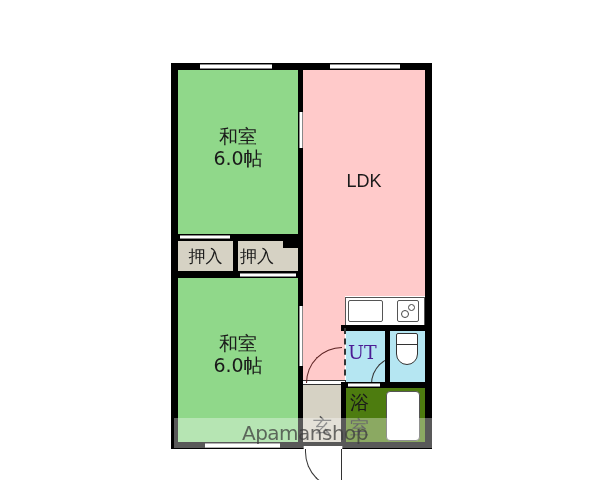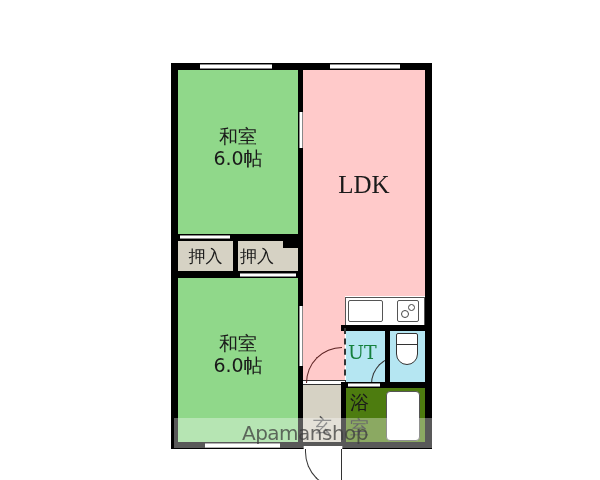--- a/index.html
+++ b/index.html
@@ -38,21 +38,21 @@
     </div>
   </div>
 
   <div class="abs wall" style="left:298px;top:47px;width:5px;height:380px;"></div>
   <div class="abs wall" style="left:298px;top:47px;width:20px;height:18px;"></div>
   <div class="abs winv" style="left:299px;top:96px;width:4px;height:36px;"></div>
   <div class="abs winv" style="left:299px;top:290px;width:4px;height:60px;"></div>
 
   <div class="abs" style="left:303px;top:54px;width:122px;height:226px;background:#ffcaca;"></div>
   <div class="abs" style="left:303px;top:280px;width:42px;height:90px;background:#ffcaca;"></div>
-  <div class="room-label" style="left:303px;top:155px;width:122px;font-size:25px;font-family:Liberation Serif, serif;">
+  <div class="room-label" style="left:303px;top:155px;width:122px;font-size:18px;font-family:Liberation Sans, sans-serif;">
     <span class="l1">LDK</span>
   </div>
 
   <div class="abs wall" style="left:171px;top:218px;width:130px;height:7px;"></div>
   <div class="abs" style="left:178px;top:225px;width:55px;height:30px;background:#d6d2c4;display:flex;align-items:center;justify-content:center;">
     <span style="font-size:17px;color:#1a1a1a;">押入</span>
   </div>
   <div class="abs wall" style="left:233px;top:218px;width:5px;height:45px;"></div>
   <div class="abs" style="left:238px;top:225px;width:60px;height:31px;background:#d6d2c4;display:flex;align-items:center;justify-content:flex-start;padding-left:2px;">
     <span style="font-size:17px;color:#1a1a1a;">押入</span>
@@ -74,21 +74,21 @@
   <div class="abs" style="left:348px;top:284px;width:35px;height:22px;background:#fff;border:1.5px solid #555;border-radius:2px;"></div>
   <div class="abs" style="left:397px;top:284px;width:22px;height:22px;background:#fff;border:1.5px solid #555;border-radius:2px;">
     <div class="abs" style="left:3px;top:9px;width:8px;height:8px;border:1px solid #444;border-radius:50%;"></div>
     <div class="abs" style="left:10px;top:3px;width:7px;height:7px;border:1px solid #444;border-radius:50%;"></div>
   </div>
 
   <div class="abs wall" style="left:341px;top:309px;width:86px;height:6px;"></div>
   <div class="abs" style="left:344px;top:312px;width:2px;height:58px;border-left:2px dashed #333;"></div>
 
   <div class="abs" style="left:346px;top:315px;width:40px;height:53px;background:#b5e6f2;">
-    <span style="position:absolute;left:2px;top:10px;font-size:19px;font-family:'DejaVu Serif',serif;color:#15803d;">UT</span>
+    <span style="position:absolute;left:2px;top:10px;font-size:19px;font-family:'DejaVu Serif',serif;color:#4c1d95;">UT</span>
     <div class="door-arc" style="left:25px;top:25px;width:28px;height:28px;border-radius:28px 0 0 0;border-right:none;border-bottom:none;"></div>
   </div>
   <div class="abs wall" style="left:385px;top:312px;width:5px;height:56px;"></div>
 
   <div class="abs" style="left:390px;top:315px;width:35px;height:53px;background:#b5e6f2;">
     <div class="abs" style="left:6px;top:2px;width:22px;height:32px;border:1.5px solid #333;border-radius:2px 2px 11px 11px;background:#fff;">
       <div class="abs" style="left:0;top:10px;width:100%;height:1px;background:#333;"></div>
     </div>
   </div>
 

